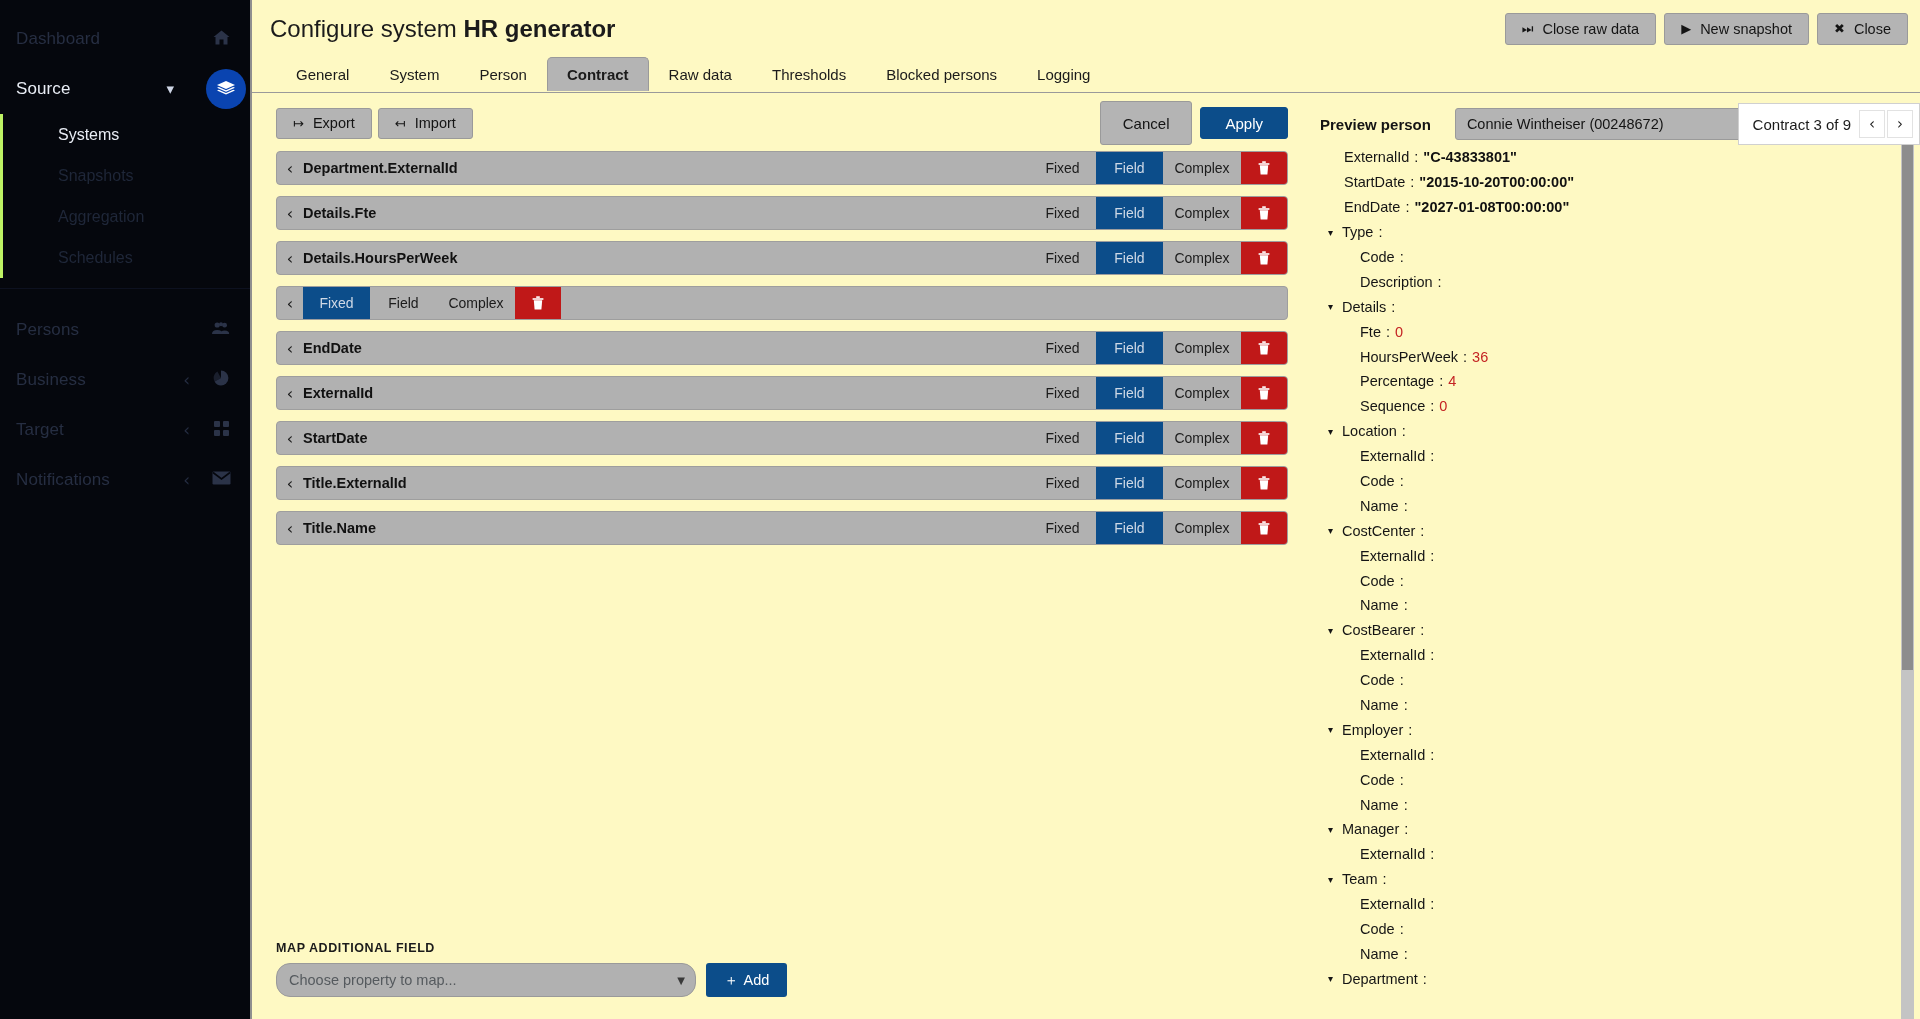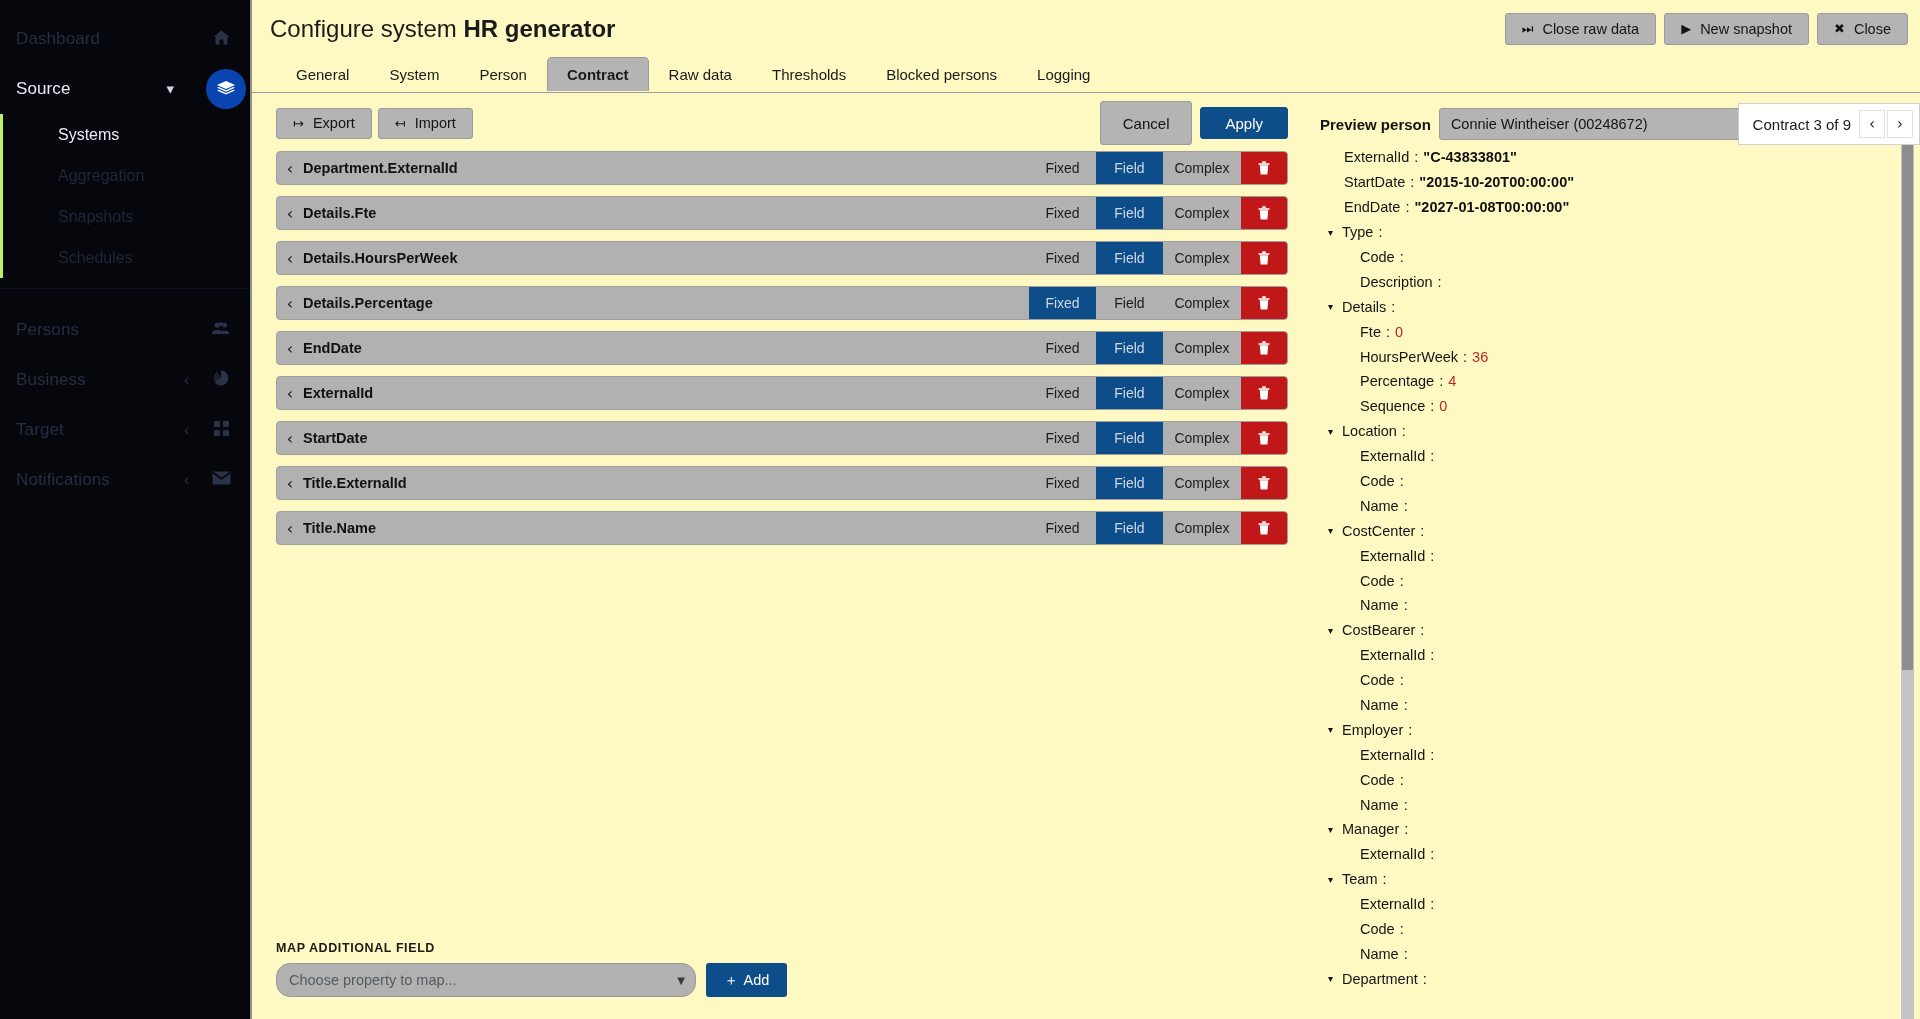--- a/index.html
+++ b/index.html
@@ -217,21 +217,21 @@
     flex: 1 1 auto;
     min-width: 0;
     display: flex; flex-direction: column;
     padding-top: 10px;
     position: relative;
   }
   .preview-head {
     height: 42px; display: flex; align-items: center;
     padding: 0 0 0 6px; position: relative;
   }
-  .pv-label { font-size: 15px; font-weight: 700; color: #141414; margin-right: 8px; white-space: nowrap; }
+  .pv-label { font-size: 15px; font-weight: 700; color: #141414; margin-right: 24px; white-space: nowrap; }
   .pv-select {
     flex: 0 0 400px; height: 32px;
     background: #b4b4b4; border: 1px solid #9a9a9a; border-radius: 3px;
     display: flex; align-items: center; padding: 0 8px 0 11px;
     font-size: 14.5px; color: #141414; cursor: pointer;
   }
   .pv-select .val { flex: 1 1 auto; }
   .pv-select .x { color: #4d4d4d; font-size: 15px; padding: 0 9px; cursor: pointer; font-family: "DejaVu Sans", sans-serif; }
   .pv-select .caret { color: #333; font-size: 10px; font-family: "DejaVu Sans", sans-serif; }
   .contract-nav {
@@ -306,24 +306,24 @@
         <path d="M10 13 L17.2 9.7 L19 10.5 L10 14.6 L1 10.5 L2.8 9.7 Z" fill="#ffffff"></path>
       </svg>
     </span>
   </div>
 
   <div class="sub-list">
     <div class="sub-item active">
       <span>Systems</span>
     </div>
     <div class="sub-item">
-      <span>Aggregation</span>
+      <span>Snapshots</span>
     </div>
     <div class="sub-item">
-      <span>Snapshots</span>
+      <span>Aggregation</span>
     </div>
     <div class="sub-item">
       <span>Schedules</span>
     </div>
   </div>
 
   <div class="side-sep"></div>
   <div class="side-gap"></div>
 
   <div class="side-row dim">
@@ -484,21 +484,20 @@
             <button class="del-btn">
               <svg width="12" height="14" viewBox="0 0 12 14">
                 <rect x="0.6" y="2.2" width="10.8" height="1.6" fill="#ffffff"></rect>
                 <rect x="4.2" y="0.3" width="3.6" height="1.6" fill="#ffffff"></rect>
                 <path d="M1.8 4.2 h8.4 l-0.8 9.2 h-6.8 z" fill="#ffffff"></path>
               </svg>
             </button>
           </div>
           <div class="frow">
             <div class="collapse">‹</div>
-            <div class="fname">Details.Percentage</div>
             <div class="seg on">Fixed</div>
             <div class="seg">Field</div>
             <div class="seg wide">Complex</div>
             <button class="del-btn">
               <svg width="12" height="14" viewBox="0 0 12 14">
                 <rect x="0.6" y="2.2" width="10.8" height="1.6" fill="#ffffff"></rect>
                 <rect x="4.2" y="0.3" width="3.6" height="1.6" fill="#ffffff"></rect>
                 <path d="M1.8 4.2 h8.4 l-0.8 9.2 h-6.8 z" fill="#ffffff"></path>
               </svg>
             </button>

